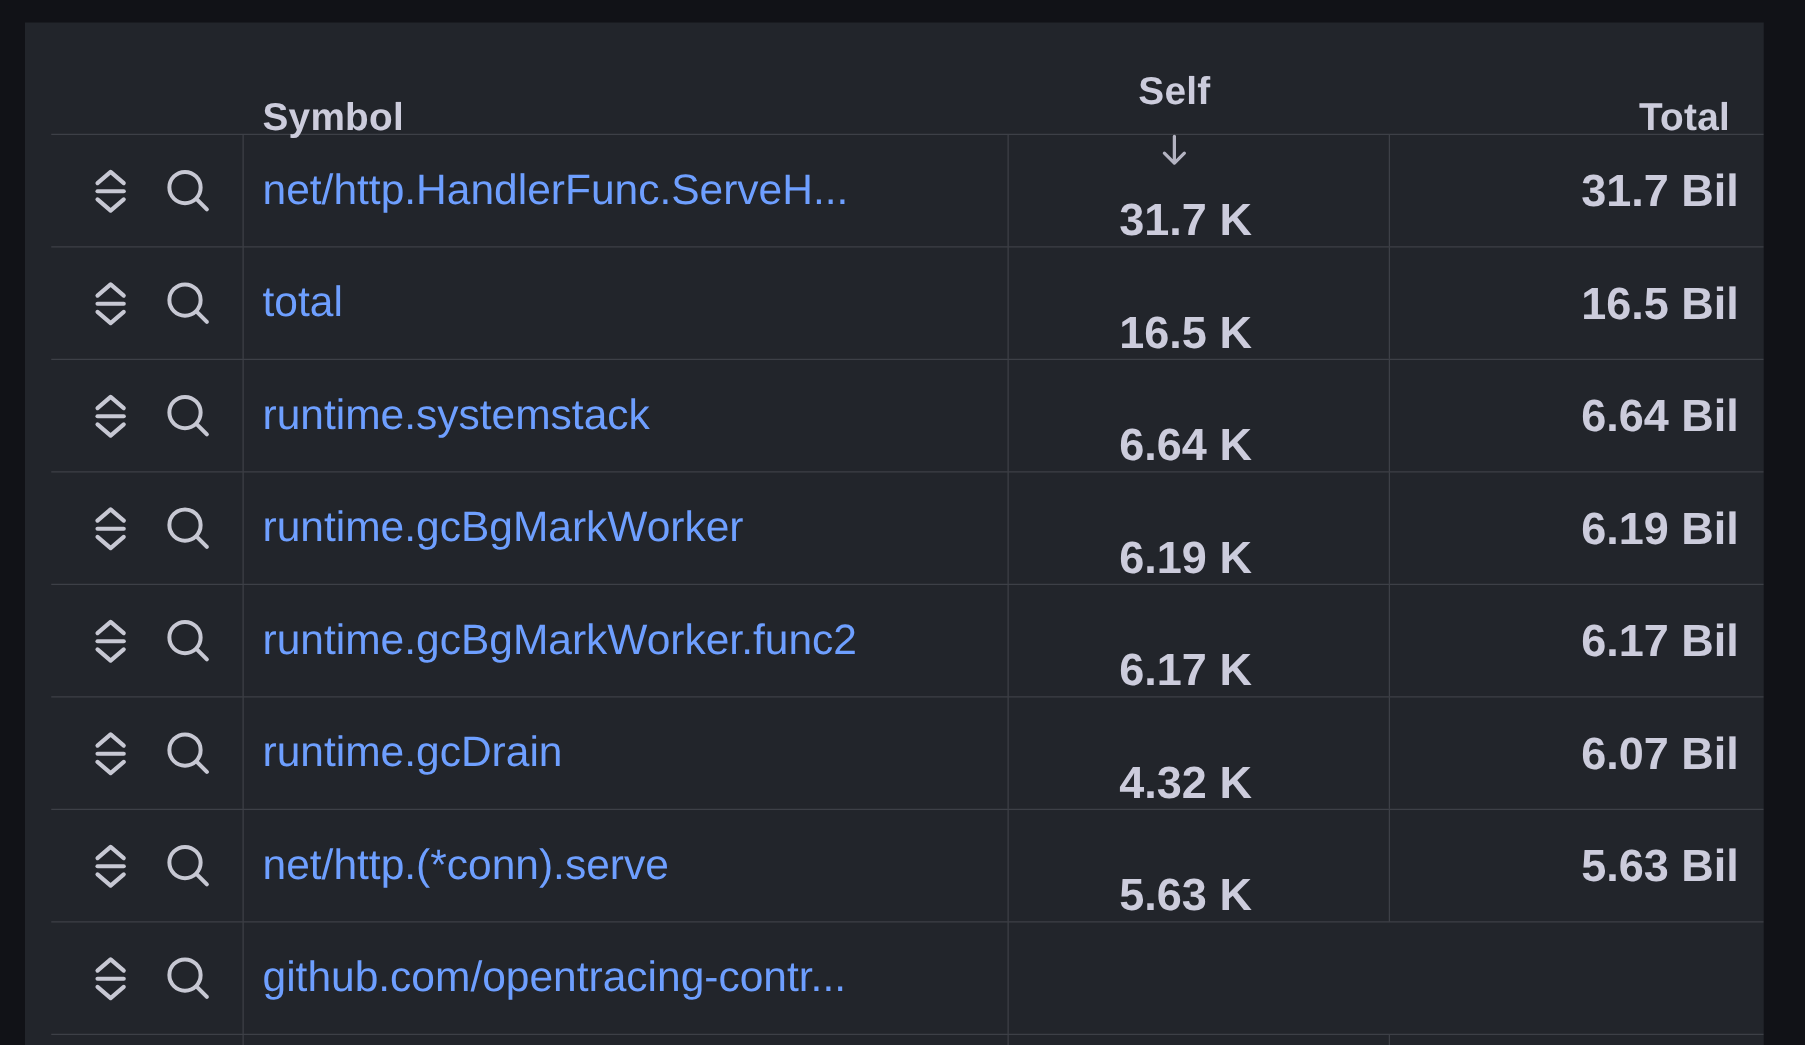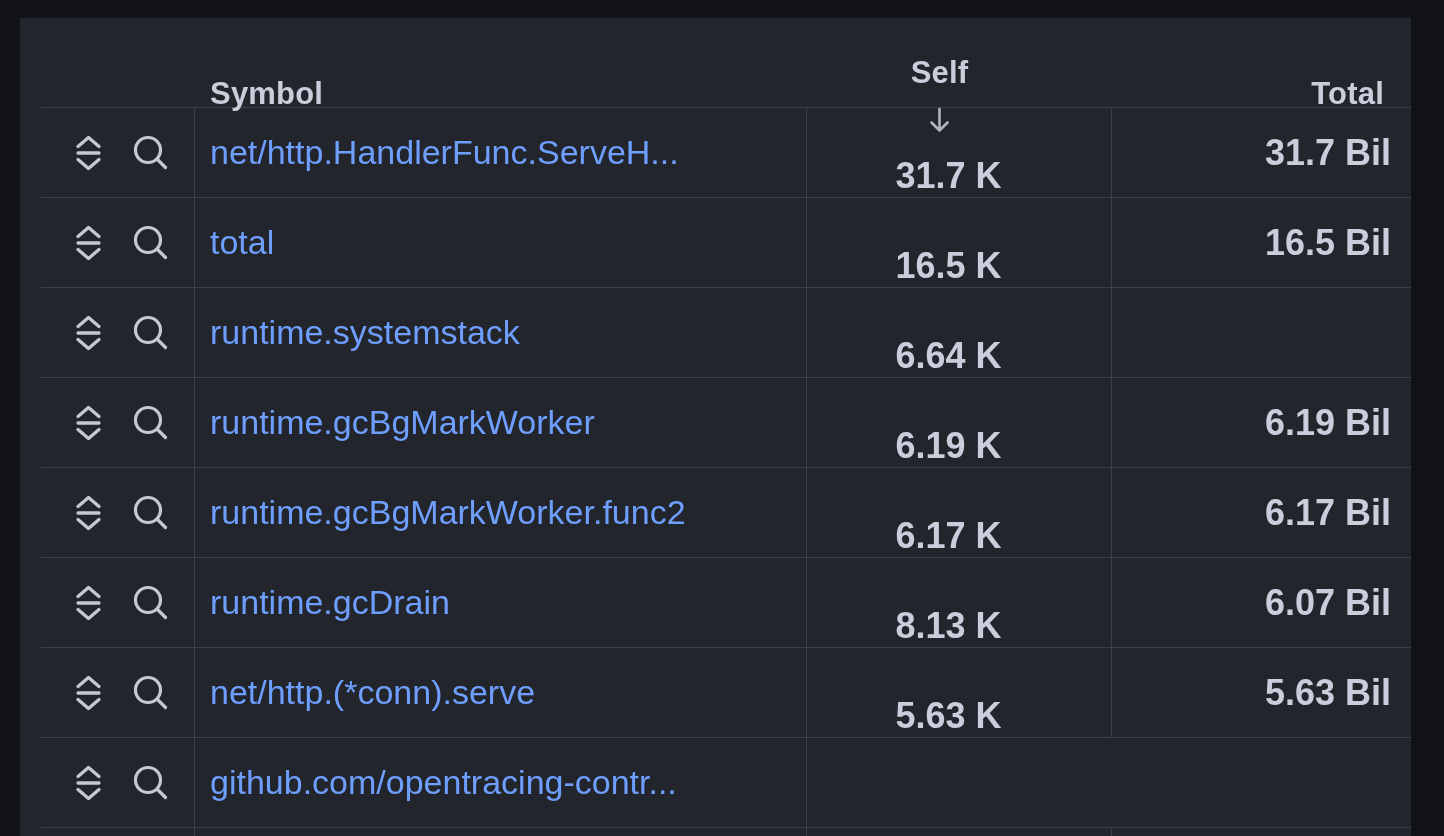--- a/index.html
+++ b/index.html
@@ -183,20 +183,23 @@
           <path d="M25.5 25.5 L33.5 33.5" stroke="#c7c8d3" stroke-width="3.2" stroke-linecap="round"></path>
         </svg>
       </button>
     </div>
     <div class="cell symbol">
       <a href="#" class="symbol-link">runtime.systemstack</a>
     </div>
     <div class="cell self">
       <span class="num-value">6.64 K</span>
     </div>
+    <div class="cell total">
+      <span class="num-value">6.64 Bil</span>
+    </div>
   </div>
 
   <div class="row">
     <div class="cell actions">
       <button class="icon-btn" title="">
         <svg width="27" height="38" viewBox="0 0 27 38" fill="none">
           <path d="M3 12.5 L13.5 3.5 L24 12.5" stroke="#c7c8d3" stroke-width="3.3" stroke-linecap="round" stroke-linejoin="round"></path>
           <path d="M3 19 H24" stroke="#c7c8d3" stroke-width="3.3" stroke-linecap="round"></path>
           <path d="M3 25.5 L13.5 34.5 L24 25.5" stroke="#c7c8d3" stroke-width="3.3" stroke-linecap="round" stroke-linejoin="round"></path>
         </svg>
@@ -259,21 +262,21 @@
         <svg width="37" height="37" viewBox="0 0 37 37" fill="none">
           <circle cx="16" cy="16" r="12.5" stroke="#c7c8d3" stroke-width="3.2"></circle>
           <path d="M25.5 25.5 L33.5 33.5" stroke="#c7c8d3" stroke-width="3.2" stroke-linecap="round"></path>
         </svg>
       </button>
     </div>
     <div class="cell symbol">
       <a href="#" class="symbol-link">runtime.gcDrain</a>
     </div>
     <div class="cell self">
-      <span class="num-value">8.13 K</span>
+      <span class="num-value">4.32 K</span>
     </div>
     <div class="cell total">
       <span class="num-value">6.07 Bil</span>
     </div>
   </div>
 
   <div class="row">
     <div class="cell actions">
       <button class="icon-btn" title="">
         <svg width="27" height="38" viewBox="0 0 27 38" fill="none">

